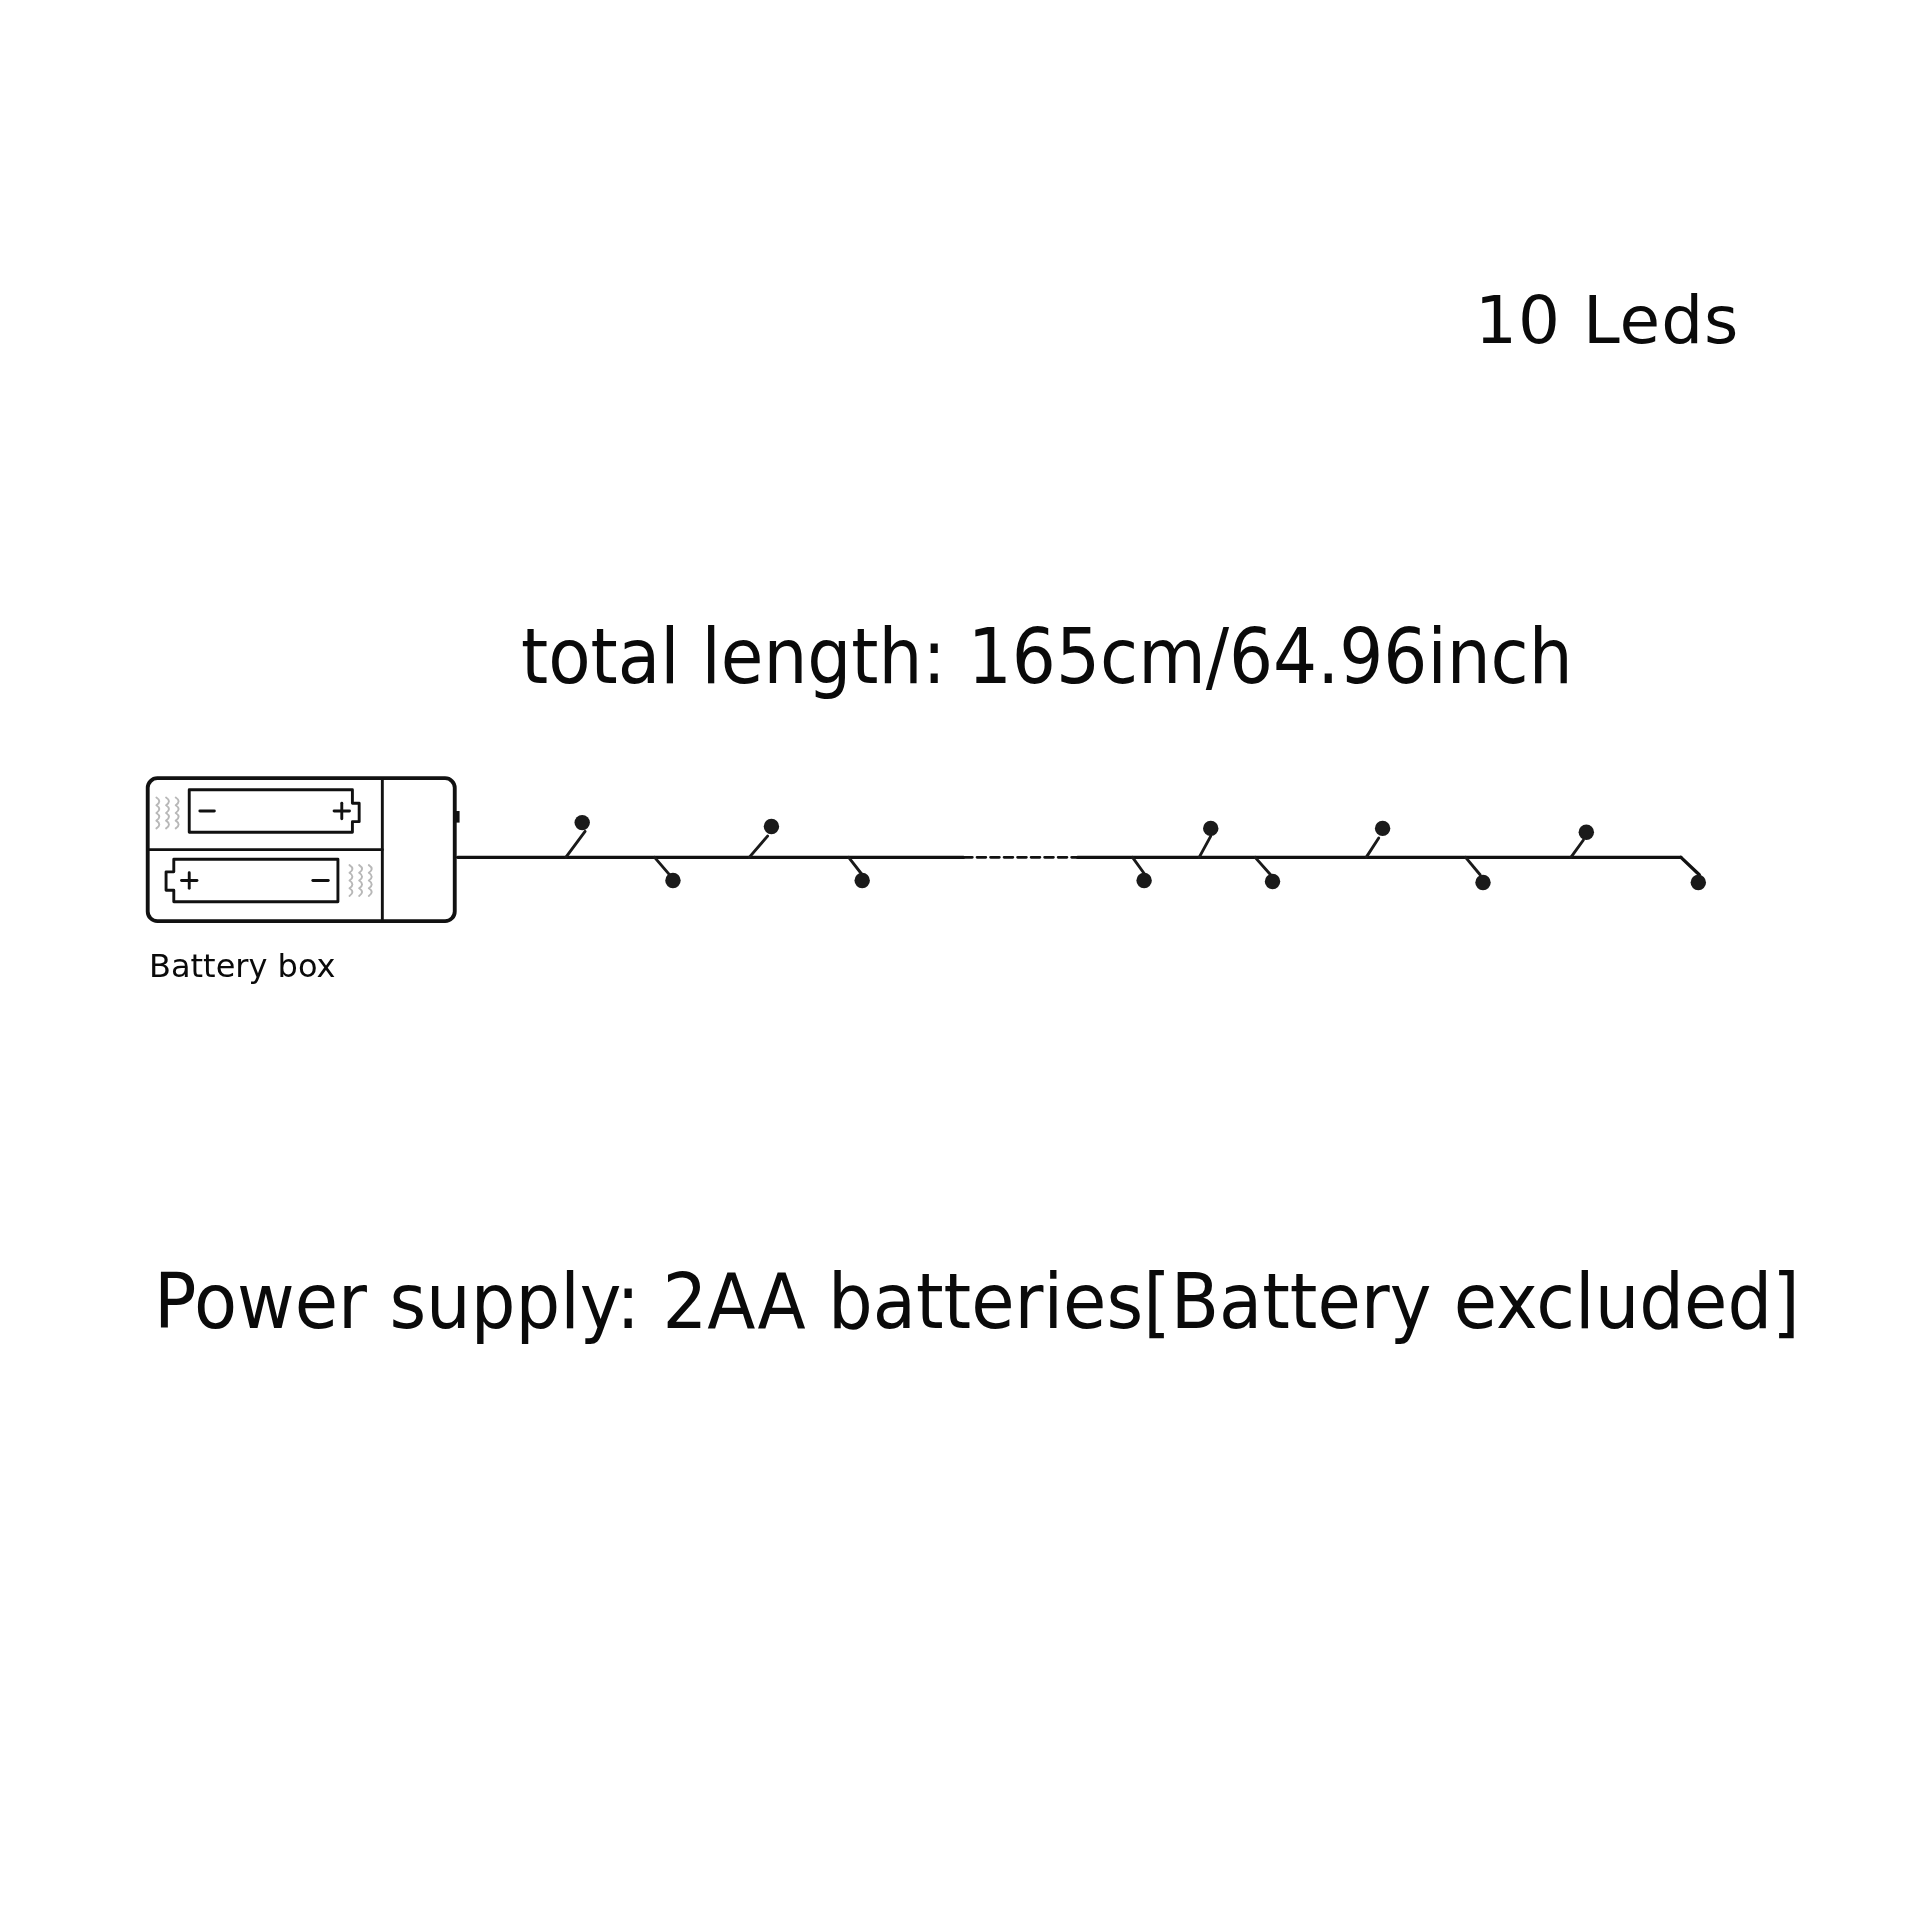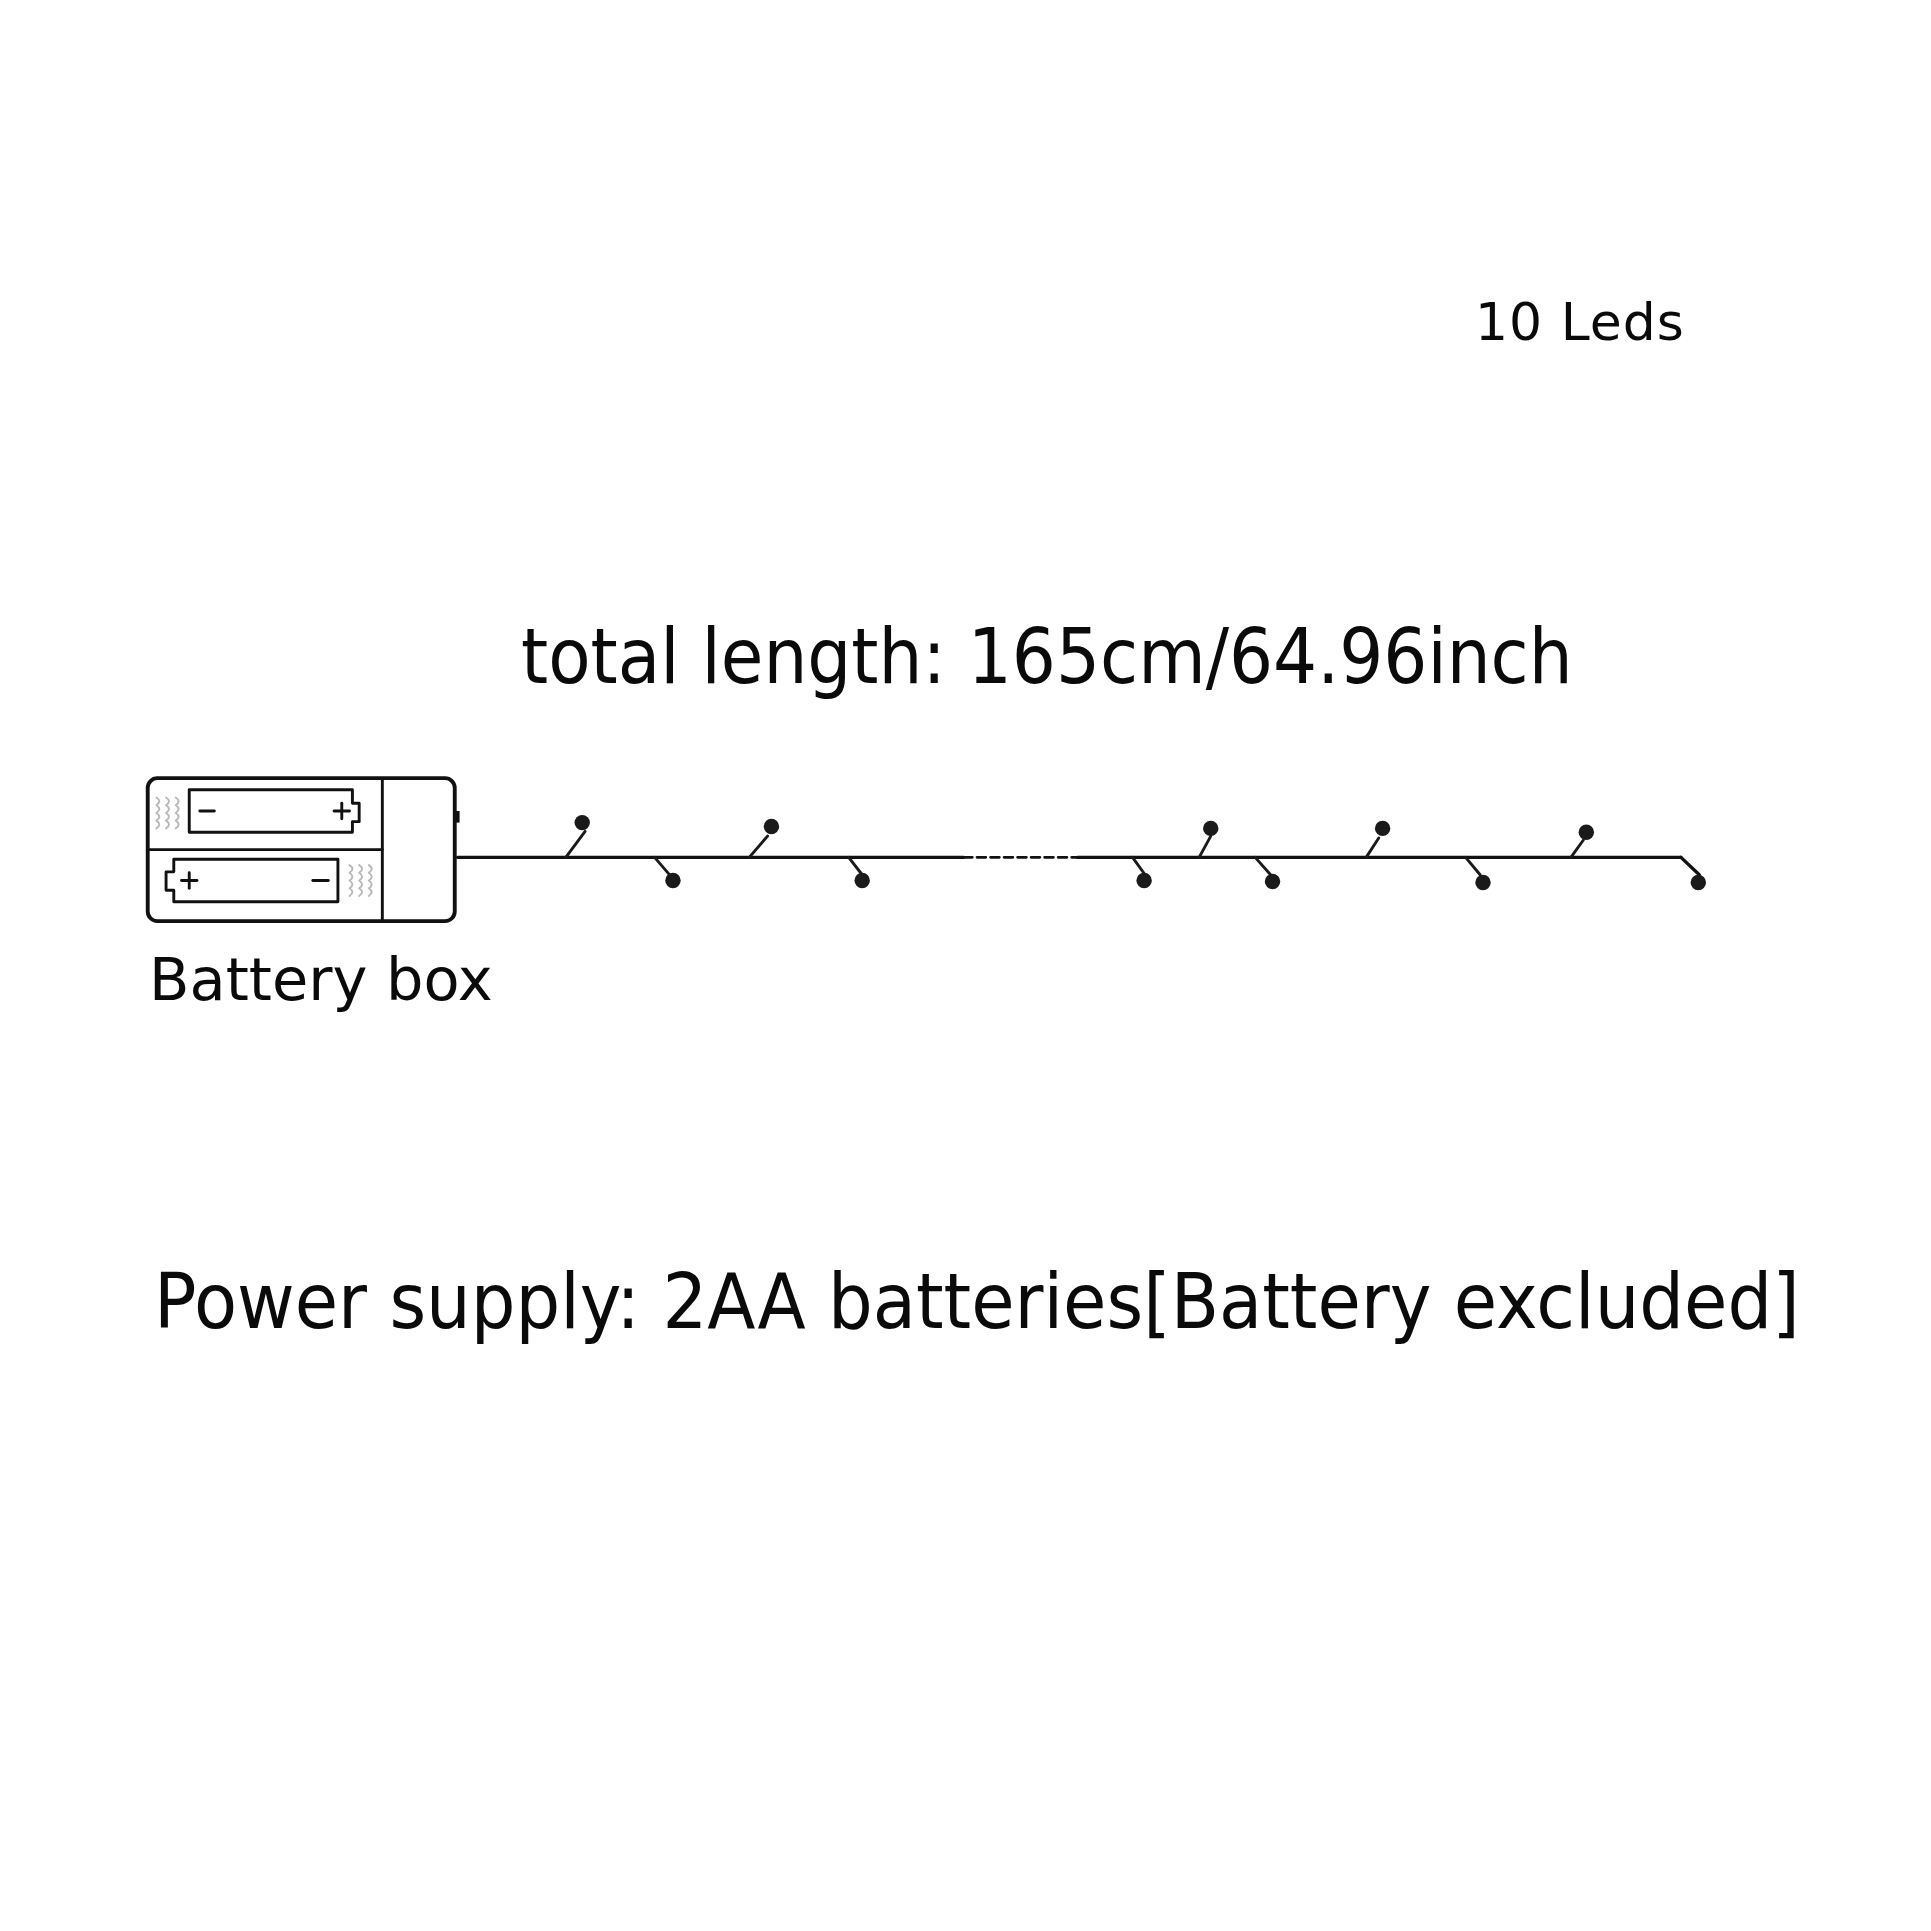--- a/index.html
+++ b/index.html
@@ -16,36 +16,36 @@
       color: #0a0a0a;
     }
     .label {
       position: absolute;
       white-space: nowrap;
       line-height: 1;
       color: #0a0a0a;
     }
     #led-count {
       left: 1475px;
-      top: 296px;
-      font-size: 52px;
+      top: 288px;
+      font-size: 66px;
       letter-spacing: 1px;
     }
     #total-length {
       left: 521px;
       top: 618px;
       font-size: 77px;
       letter-spacing: 0px;
       transform: scaleX(0.9);
       transform-origin: left top;
     }
     #battery-label {
       left: 149px;
       top: 950px;
-      font-size: 59px;
+      font-size: 32px;
     }
     #power-supply {
       left: 154px;
       top: 1263px;
       font-size: 77px;
       transform: scaleX(0.915);
       transform-origin: left top;
     }
     svg.diagram {
       position: absolute;

